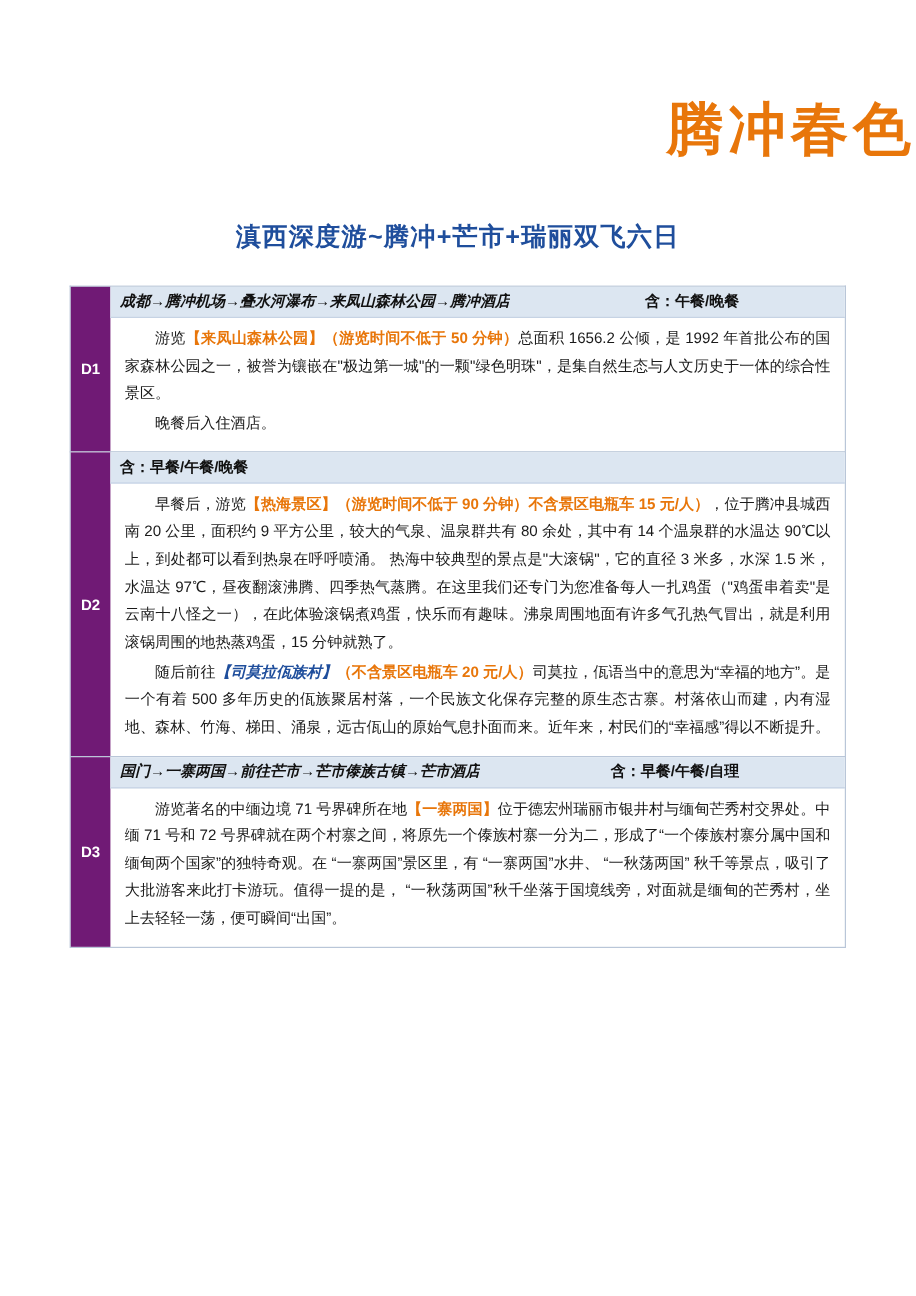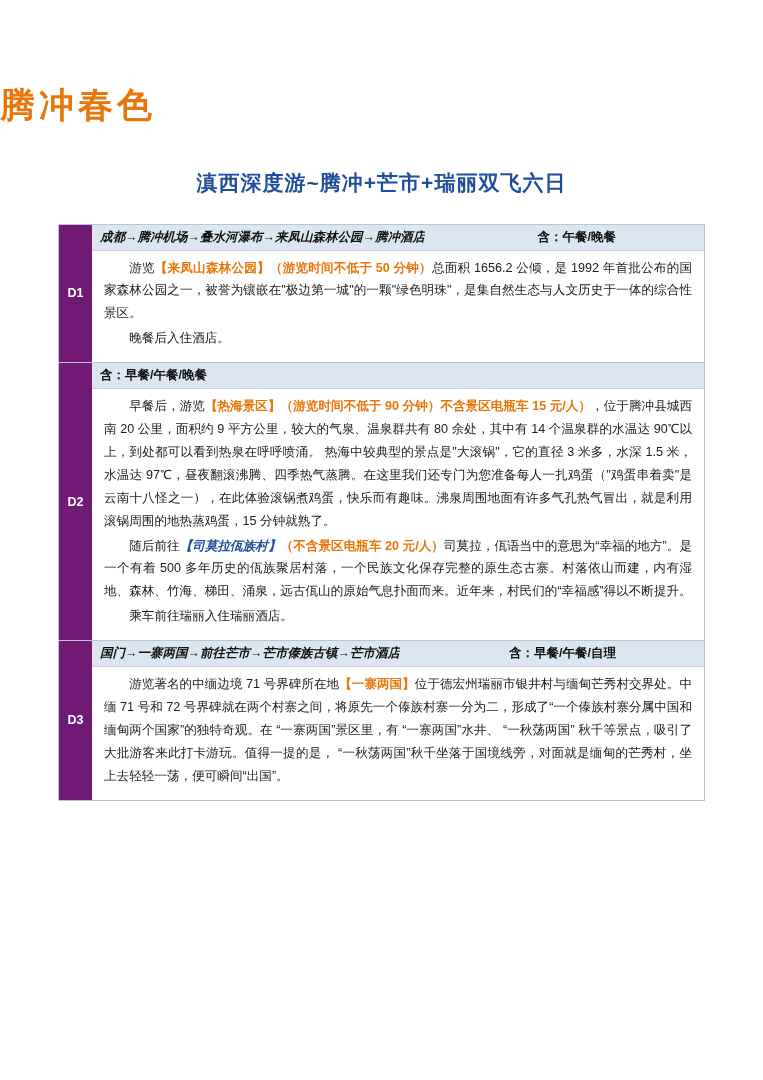--- a/index.html
+++ b/index.html
@@ -12,28 +12,28 @@
     min-height: 1080px;
     font-family: "Liberation Sans", sans-serif;
     color: #1a1a1a;
   }
   .page {
     width: 763px;
     padding: 0;
     position: relative;
   }
   .title-main {
-    text-align: left;
-    font-size: 35px;
+    text-align: right;
+    font-size: 48px;
     font-weight: bold;
     color: #E8760A;
     letter-spacing: 4px;
     margin-top: 86px;
     line-height: 1.1;
-    font-family: Liberation Sans, sans-serif;
+    font-family: Liberation Mono, monospace;
   }
   .title-sub {
     text-align: center;
     font-size: 21px;
     font-weight: bold;
     color: #1F4E9C;
     letter-spacing: 1px;
     margin-top: 44px;
   }
   .table {
@@ -111,21 +111,20 @@
       </div>
       <div class="day-row">
         <div class="day-tag">D2</div>
         <div class="day-body">
           <div class="day-head">
             <div class="meals">含：早餐/午餐/晚餐</div>
           </div>
           <div class="day-content">
             <p class="para"><span>早餐后，游览</span><span class="hl-orange">【热海景区】</span><span class="hl-orange">（游览时间不低于 90 分钟）</span><span class="hl-orange">不含景区电瓶车 15 元/人）</span><span>，位于腾冲县城西南 20 公里，面积约 9 平方公里，较大的气泉、温泉群共有 80 余处，其中有 14 个温泉群的水温达 90℃以上，到处都可以看到热泉在呼呼喷涌。 热海中较典型的景点是"大滚锅"，它的直径 3 米多，水深 1.5 米，水温达 97℃，昼夜翻滚沸腾、四季热气蒸腾。在这里我们还专门为您准备每人一扎鸡蛋（"鸡蛋串着卖"是云南十八怪之一），在此体验滚锅煮鸡蛋，快乐而有趣味。沸泉周围地面有许多气孔热气冒出，就是利用滚锅周围的地热蒸鸡蛋，15 分钟就熟了。</span></p>
             <p class="para"><span>随后前往</span><span class="hl-blue">【司莫拉佤族村】</span><span class="hl-orange">（不含景区电瓶车 20 元/人）</span><span>司莫拉，佤语当中的意思为“幸福的地方”。是一个有着 500 多年历史的佤族聚居村落，一个民族文化保存完整的原生态古寨。村落依山而建，内有湿地、森林、竹海、梯田、涌泉，远古佤山的原始气息扑面而来。近年来，村民们的“幸福感”得以不断提升。</span></p>
-            <p class="para"><span>乘车前往瑞丽入住瑞丽酒店。</span></p>
           </div>
         </div>
       </div>
       <div class="day-row">
         <div class="day-tag">D3</div>
         <div class="day-body">
           <div class="day-head">
             <div class="route">国门→一寨两国→前往芒市→芒市傣族古镇→芒市酒店</div>
             <div class="meals">含：早餐/午餐/自理</div>
           </div>

